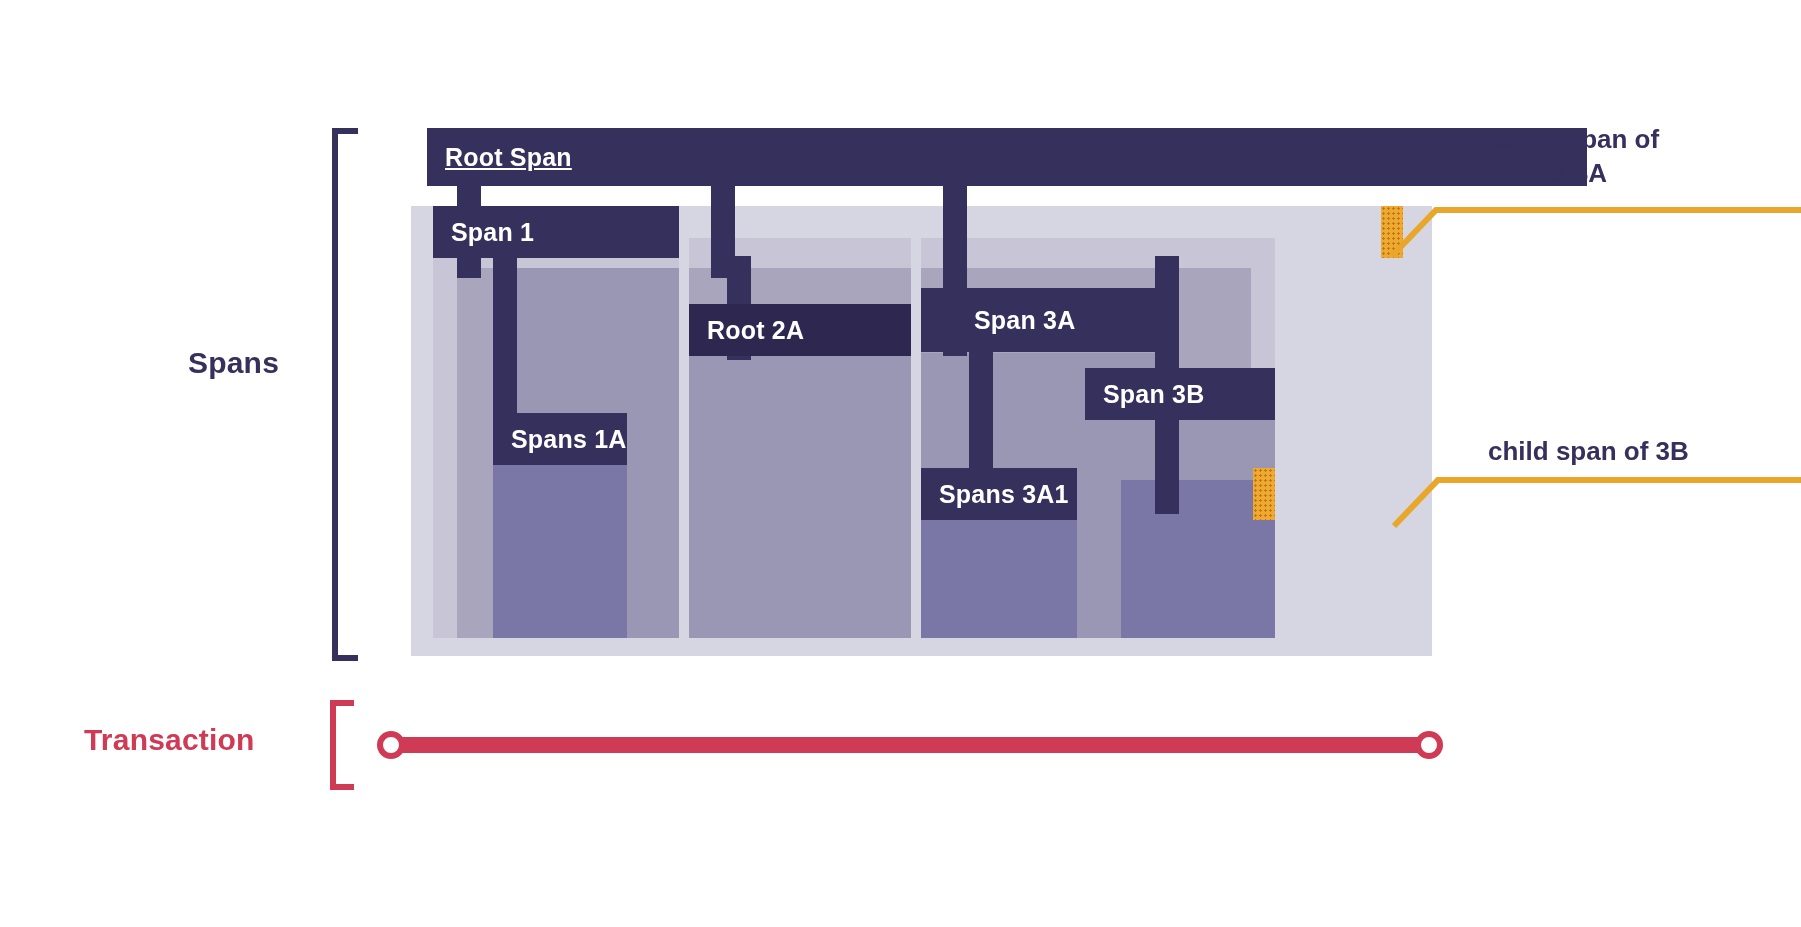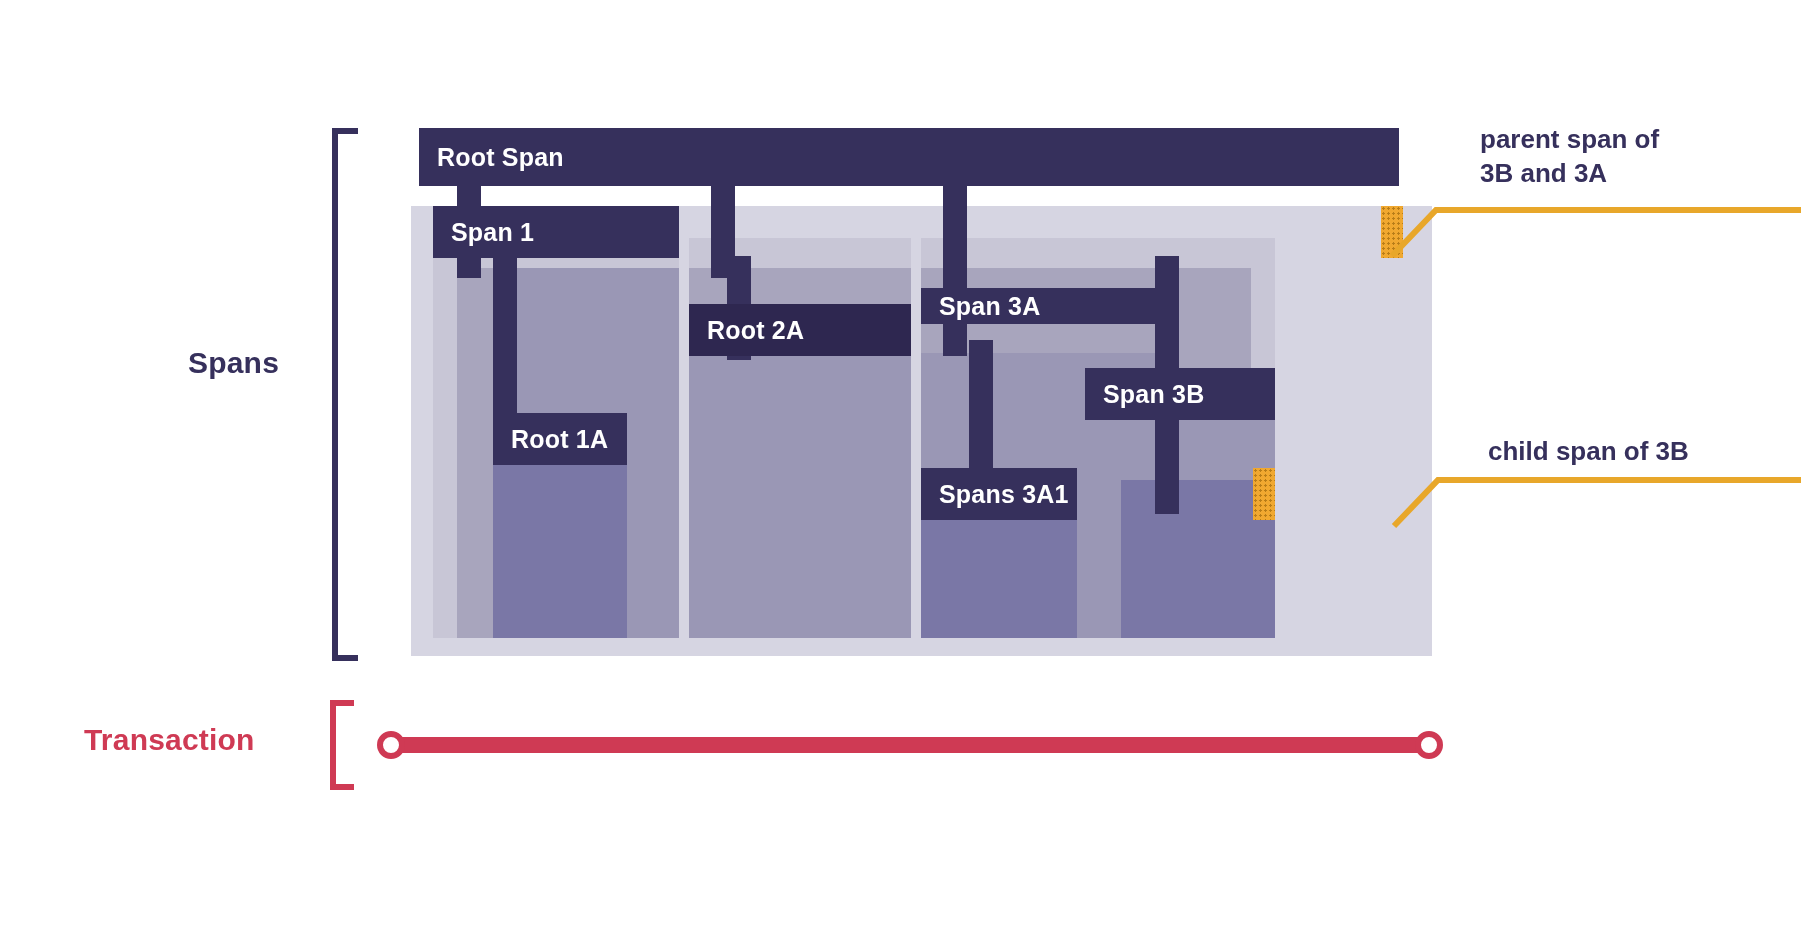--- a/index.html
+++ b/index.html
@@ -191,39 +191,39 @@
     <div class="blk stem" style="left:532px; top:54px;  width:24px; height:96px;"></div>
 
     <div class="blk stem" style="left:82px;  top:128px; width:24px; height:190px;"></div>
     <div class="blk stem" style="left:316px; top:128px; width:24px; height:104px;"></div>
     <div class="blk stem" style="left:532px; top:128px; width:24px; height:100px;"></div>
     <div class="blk stem" style="left:744px; top:128px; width:24px; height:258px;"></div>
 
     <div class="blk stem" style="left:558px; top:212px; width:24px; height:150px;"></div>
     <div class="blk stem" style="left:744px; top:268px; width:24px; height:100px;"></div>
 
-    <div class="blk bar" style="left:8px; top:0px; width:980px; height:58px;">
+    <div class="blk bar" style="left:16px; top:0px; width:1160px; height:58px;text-decoration:underline;">
       <span class="bar-label">Root Span</span>
     </div>
 
     <div class="blk bar" style="left:22px;  top:78px;  width:246px; height:52px;">
       <span class="bar-label">Span 1</span>
     </div>
 
     <div class="blk bar" style="left:82px;  top:285px; width:134px; height:52px;">
-      <span class="bar-label">Root 1A</span>
+      <span class="bar-label">Spans 1A</span>
     </div>
 
 
     <div class="blk bar dark-deep" style="left:278px; top:176px; width:222px; height:52px;">
       <span class="bar-label">Root 2A</span>
     </div>
 
 
-    <div class="blk bar" style="left:510px; top:160px; width:234px; height:36px;">
+    <div class="blk bar" style="left:510px; top:160px; width:234px; height:64px;padding-left:35px;">
       <span class="bar-label">Span 3A</span>
     </div>
 
     <div class="blk bar" style="left:510px; top:340px; width:156px; height:52px;">
       <span class="bar-label">Spans 3A1</span>
     </div>
 
     <div class="blk bar" style="left:674px; top:240px; width:190px; height:52px;">
       <span class="bar-label">Span 3B</span>
     </div>

